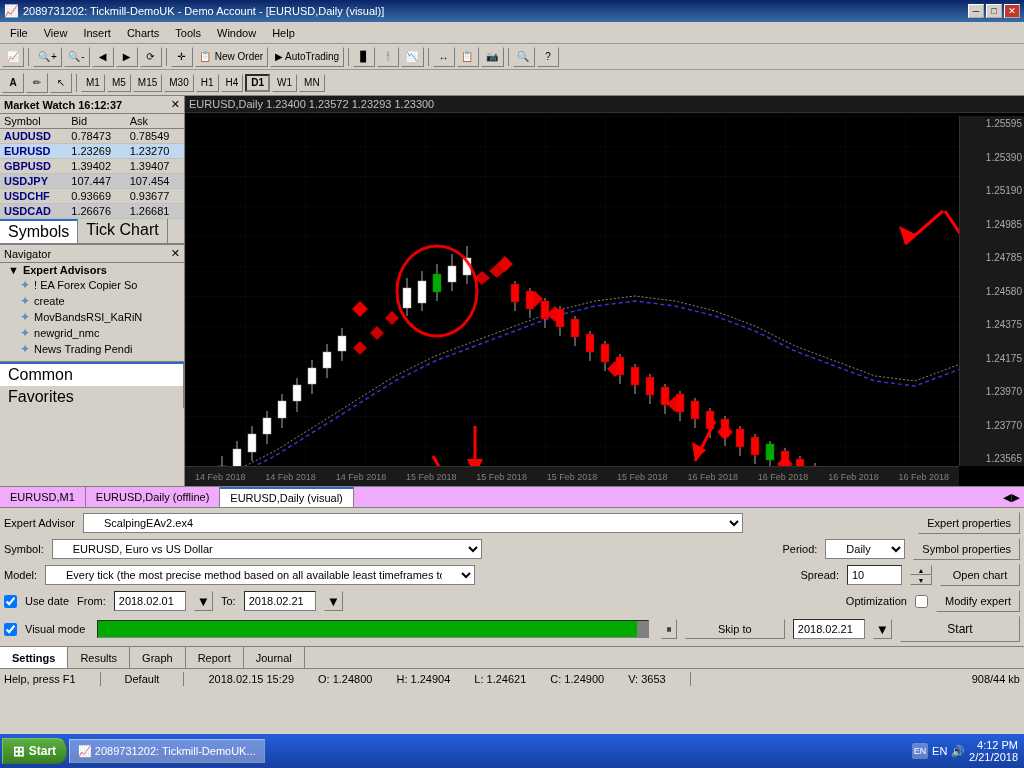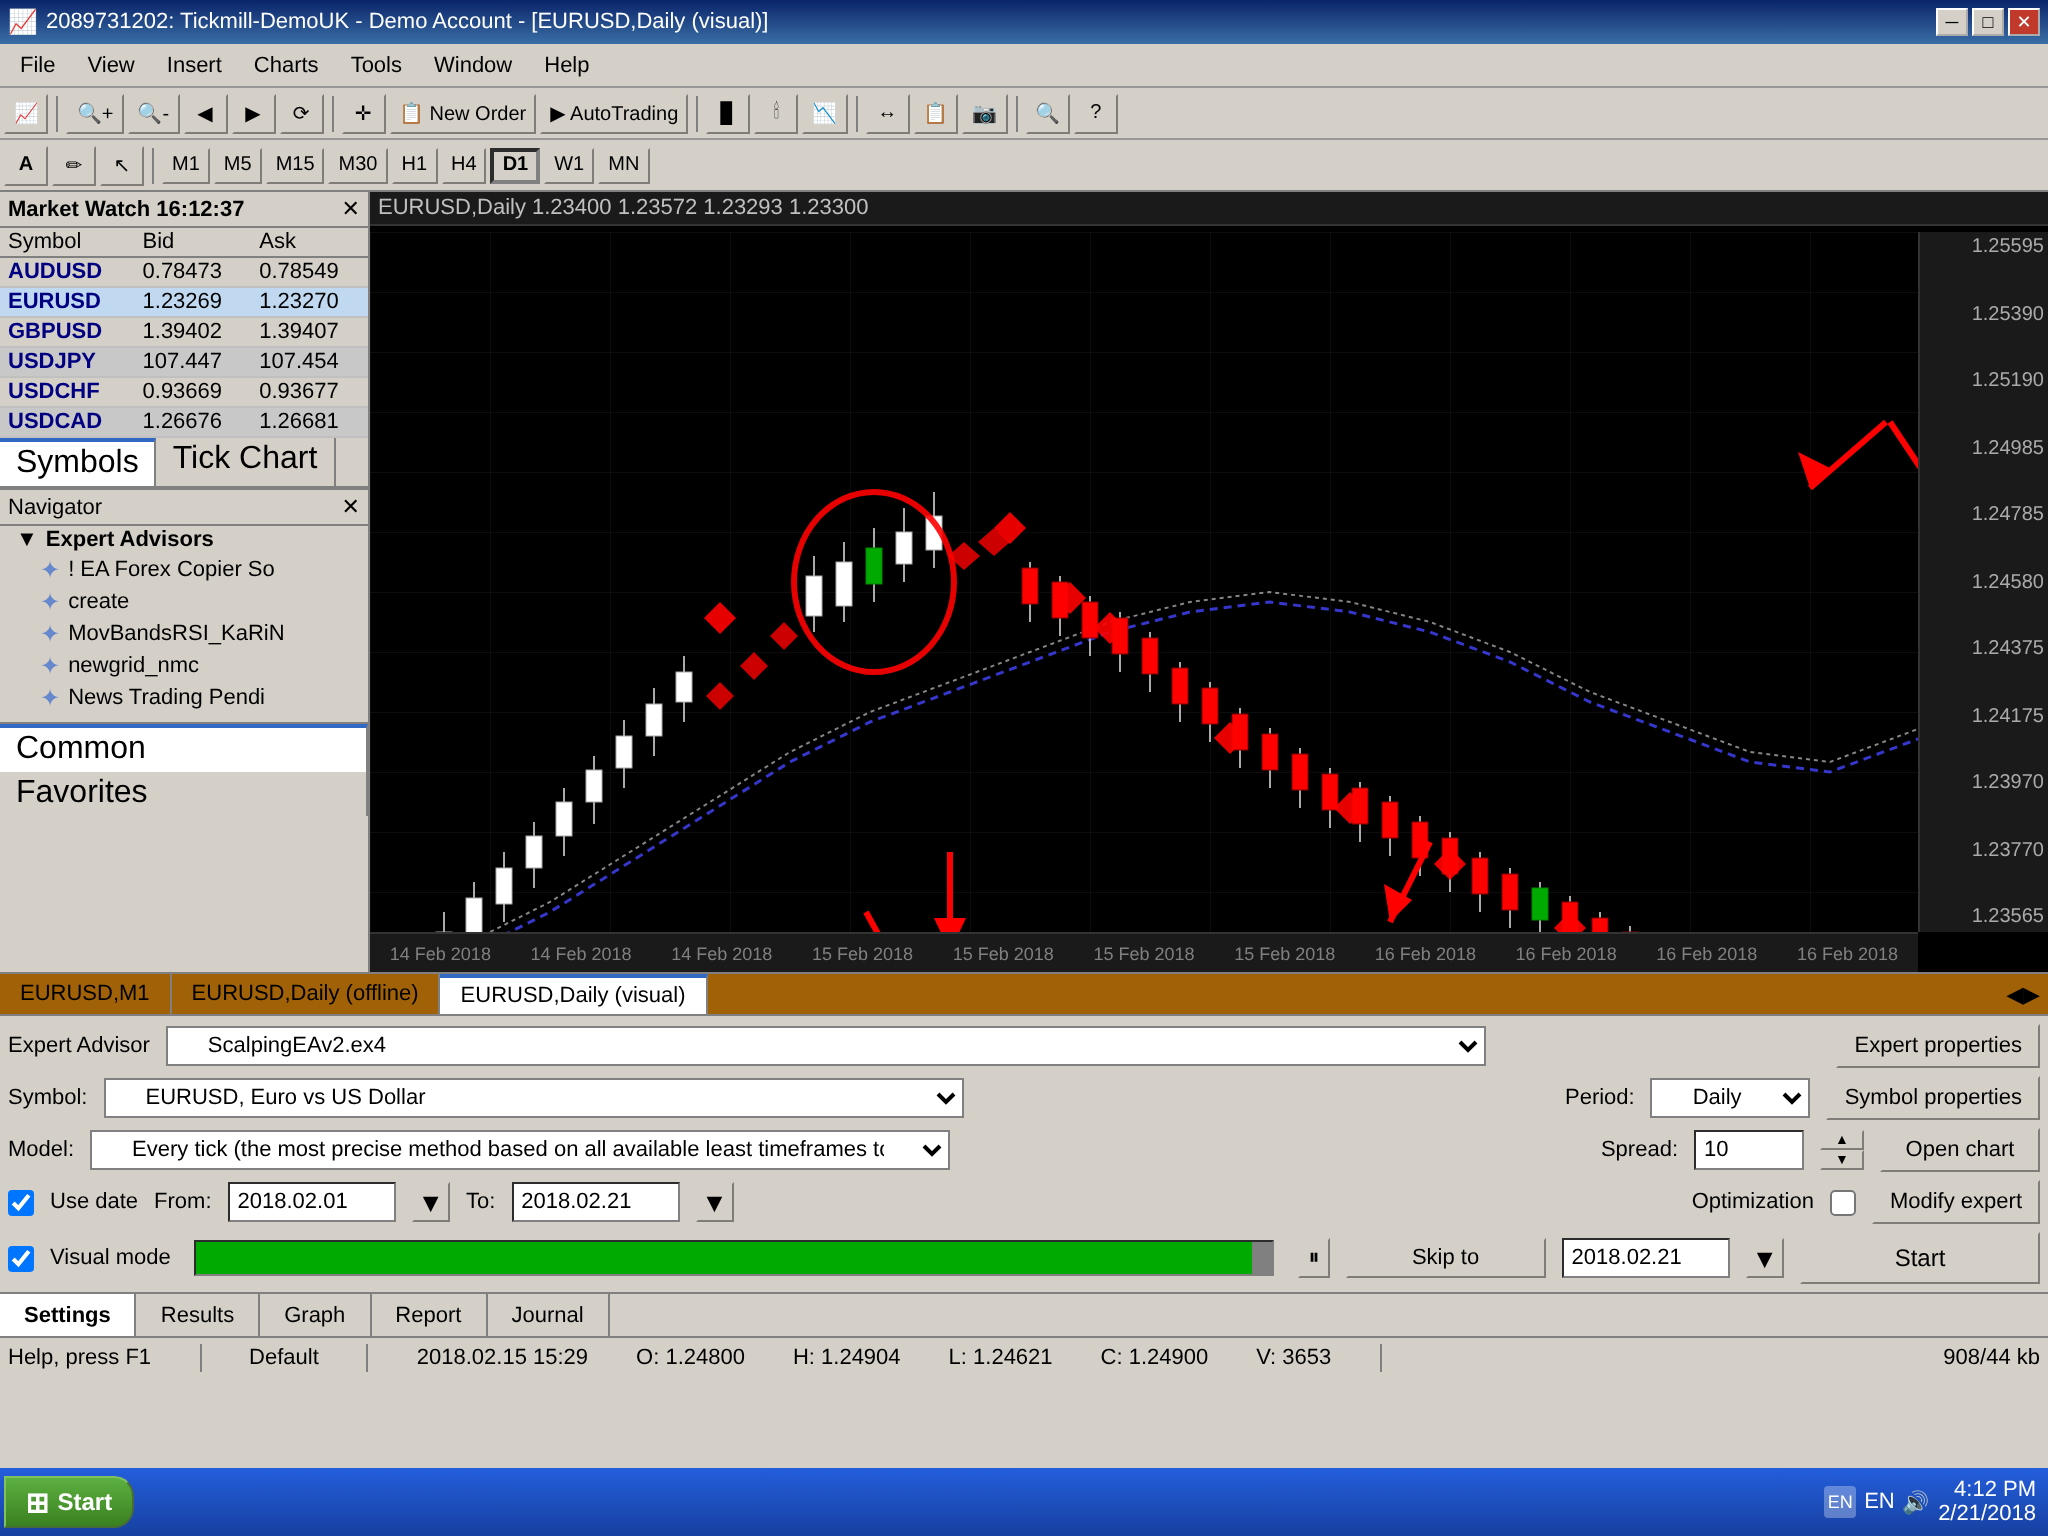--- a/index.html
+++ b/index.html
@@ -59,21 +59,21 @@
     #price-axis { position: absolute; right: 0; top: 20px; width: 65px; height: calc(100% - 40px); background: #1a1a1a; color: #808080; font-size: 10px; display: flex; flex-direction: column; justify-content: space-between; padding: 2px 2px; border-left: 1px solid #333; }
     .price-label { text-align: right; font-size: 10px; color: #aaa; }
 
     
     #date-axis { position: absolute; bottom: 0; left: 0; right: 65px; height: 20px; background: #1a1a1a; color: #808080; font-size: 9px; display: flex; align-items: center; justify-content: space-around; border-top: 1px solid #333; }
 
     
     #chart-svg { position: absolute; top: 20px; left: 0; right: 65px; bottom: 20px; }
 
     
-    #chart-tabs { display: flex; background: #a16207; border-top: 1px solid #808080; border-bottom: 1px solid #808080; height: 22px; }
+    #chart-tabs { display: flex; background: #f0abfc; border-top: 1px solid #808080; border-bottom: 1px solid #808080; height: 22px; }
     .chart-tab { padding: 2px 10px; cursor: pointer; font-size: 11px; border-right: 1px solid #808080; display: flex; align-items: center; }
     .chart-tab.active { background: #fff; border-top: 2px solid #316ac5; }
 
     #tester-row1 { display: flex; align-items: center; gap: 8px; margin-bottom: 4px; }
     #tester-row2 { display: flex; align-items: center; gap: 8px; margin-bottom: 4px; }
     #tester-row3 { display: flex; align-items: center; gap: 8px; margin-bottom: 4px; }
     #tester-row4 { display: flex; align-items: center; gap: 8px; margin-bottom: 4px; }
     #tester-row5 { display: flex; align-items: center; gap: 8px; margin-bottom: 4px; }
 
     .tester-label { font-size: 11px; white-space: nowrap; }
@@ -110,21 +110,21 @@
 
     select { cursor: pointer; }
 
     #tester-main { background: #d4d0c8; padding: 4px 4px 0 4px; }
     .symbol-select { width: 430px; height: 20px; }
     .model-select { width: 430px; height: 20px; }
     .period-select { width: 80px; height: 20px; }
 
     .skip-btn { height: 20px; background: #d4d0c8; border: 1px outset #d4d0c8; padding: 0 8px; cursor: pointer; font-size: 11px; min-width: 100px; }
 
-    .date-input { width: 84px; }
+    .date-input { width: 72px; }
   </style>
 </head>
 <body>
 
 <div id="title-bar">
   <div id="title-bar-left">
     <span style="font-size:12px;">📈</span>
     <span>2089731202: Tickmill-DemoUK - Demo Account - [EURUSD,Daily (visual)]</span>
   </div>
   <div id="title-bar-right">
@@ -583,20 +583,23 @@
   <span>V: 3653</span>
   <div class="status-separator"></div>
   <span style="margin-left:auto;">908/44 kb</span>
 </div>
 
 <div id="taskbar">
   <button id="start-btn">
     <span style="font-size:14px;">⊞</span>
     <span>Start</span>
   </button>
+  <div class="taskbar-app active">
+    <span>📈 2089731202: Tickmill-DemoUK...</span>
+  </div>
   <div id="sys-tray">
     <div class="sys-icon">EN</div>
     <span>EN</span>
     <span>🔊</span>
     <div style="text-align:right;">
       <div>4:12 PM</div>
       <div>2/21/2018</div>
     </div>
   </div>
 </div>

